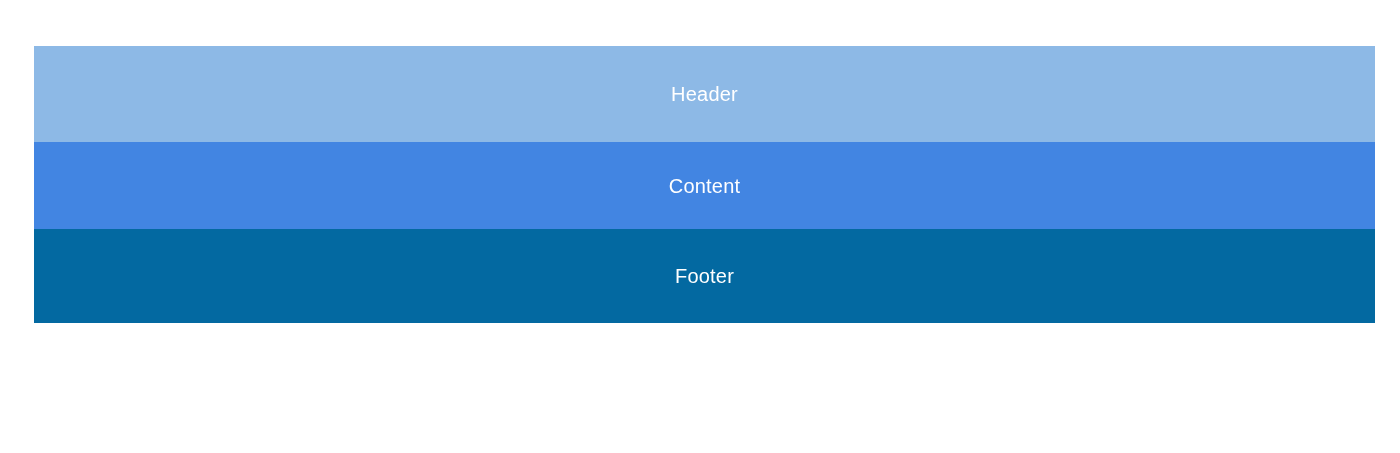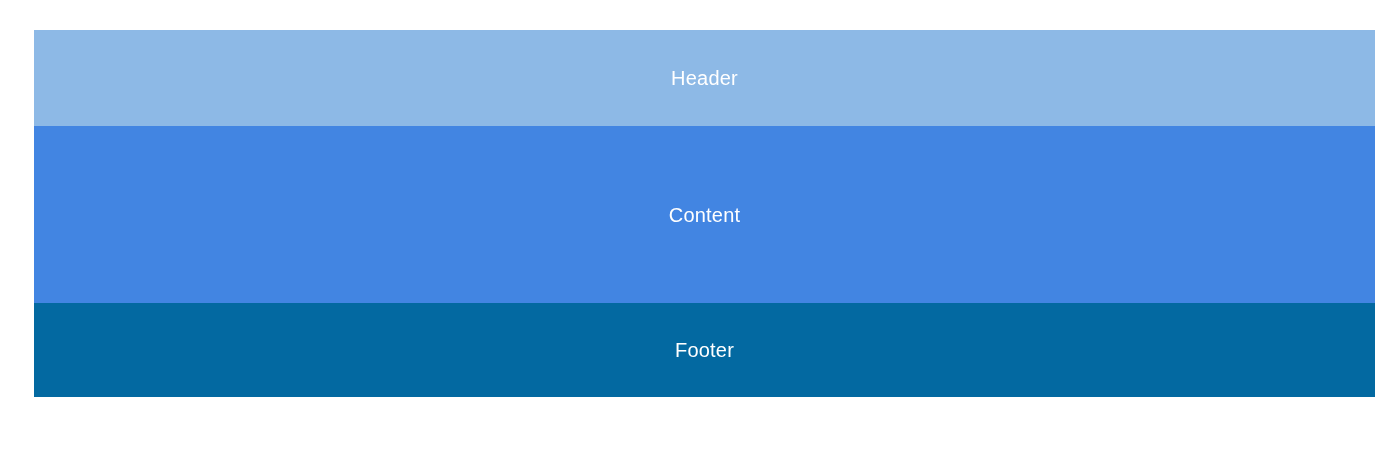--- a/index.html
+++ b/index.html
@@ -10,23 +10,23 @@
     width: 1400px;
     height: 453px;
     position: relative;
     background: #ffffff;
     font-family: "Liberation Sans", sans-serif;
     overflow: hidden;
   }
   .layout-demo {
     position: absolute;
     left: 34px;
-    top: 30px;
+    top: 46px;
     width: 1341px;
-    height: 367px;
+    height: 277px;
     display: flex;
     flex-direction: column;
   }
   .band {
     display: flex;
     align-items: center;
     justify-content: center;
   }
   .band-header { height: 96px; flex: 0 0 auto; }
   .band-content { flex: 1 1 auto; }

